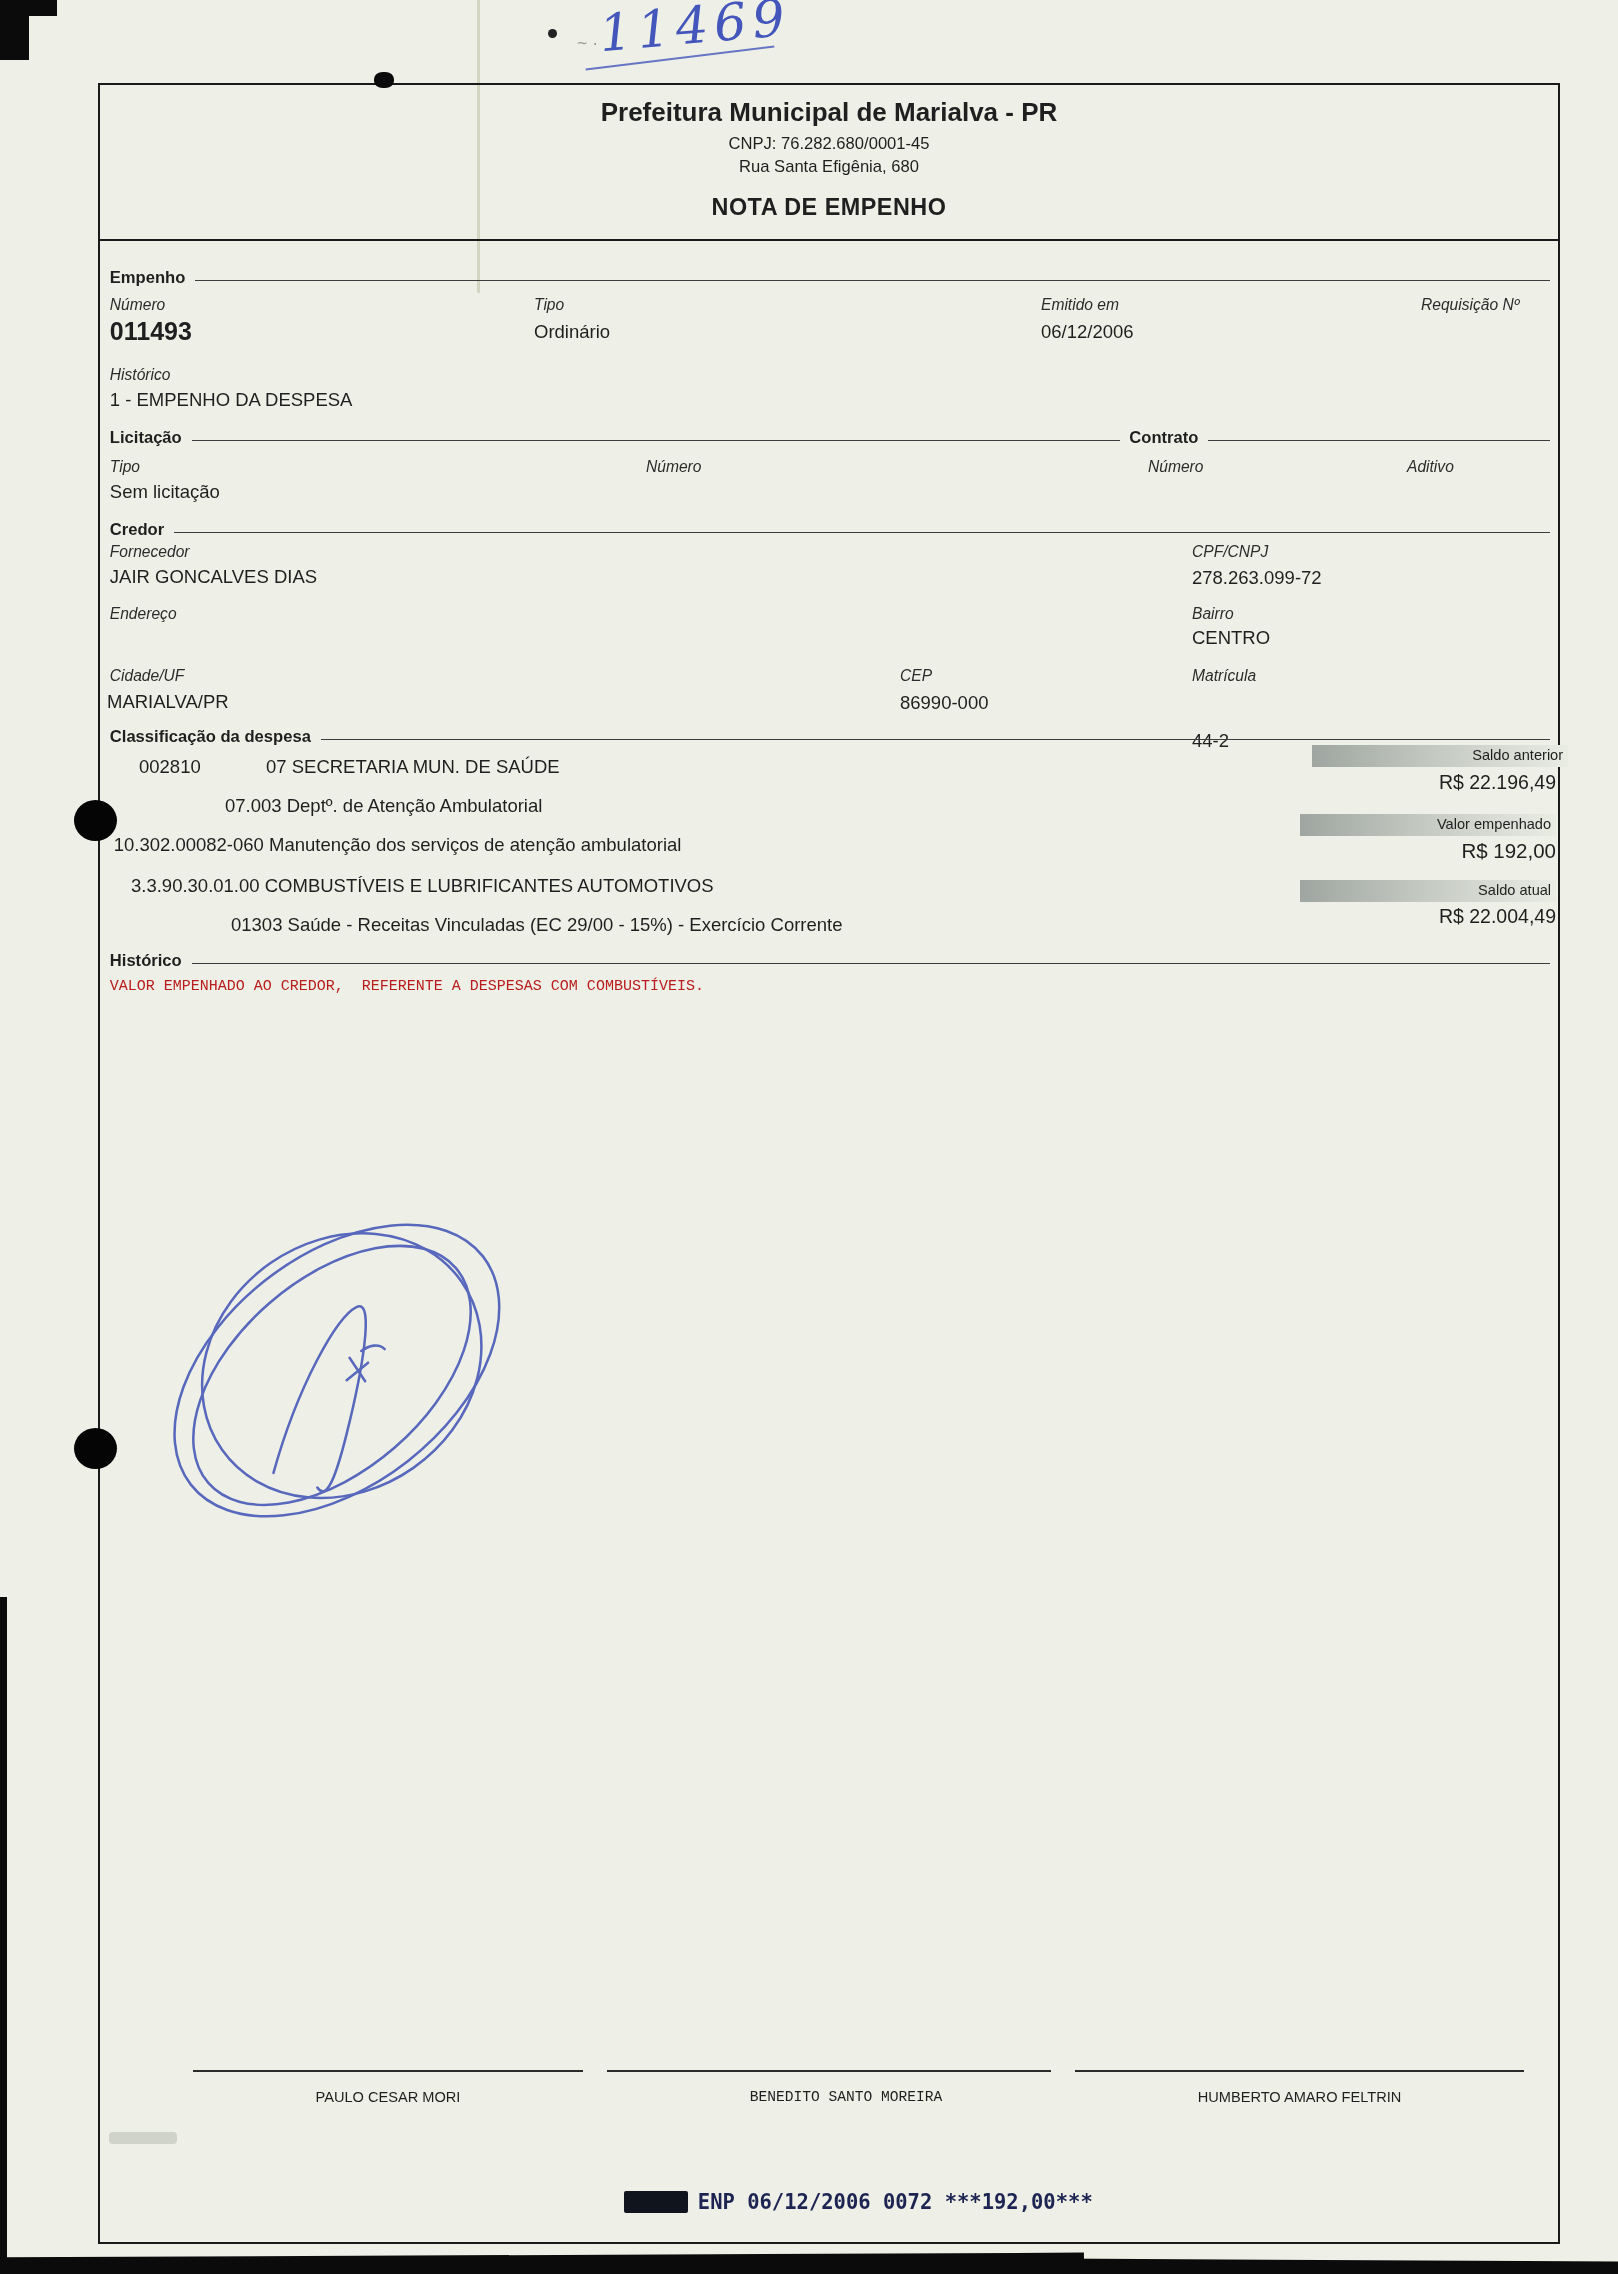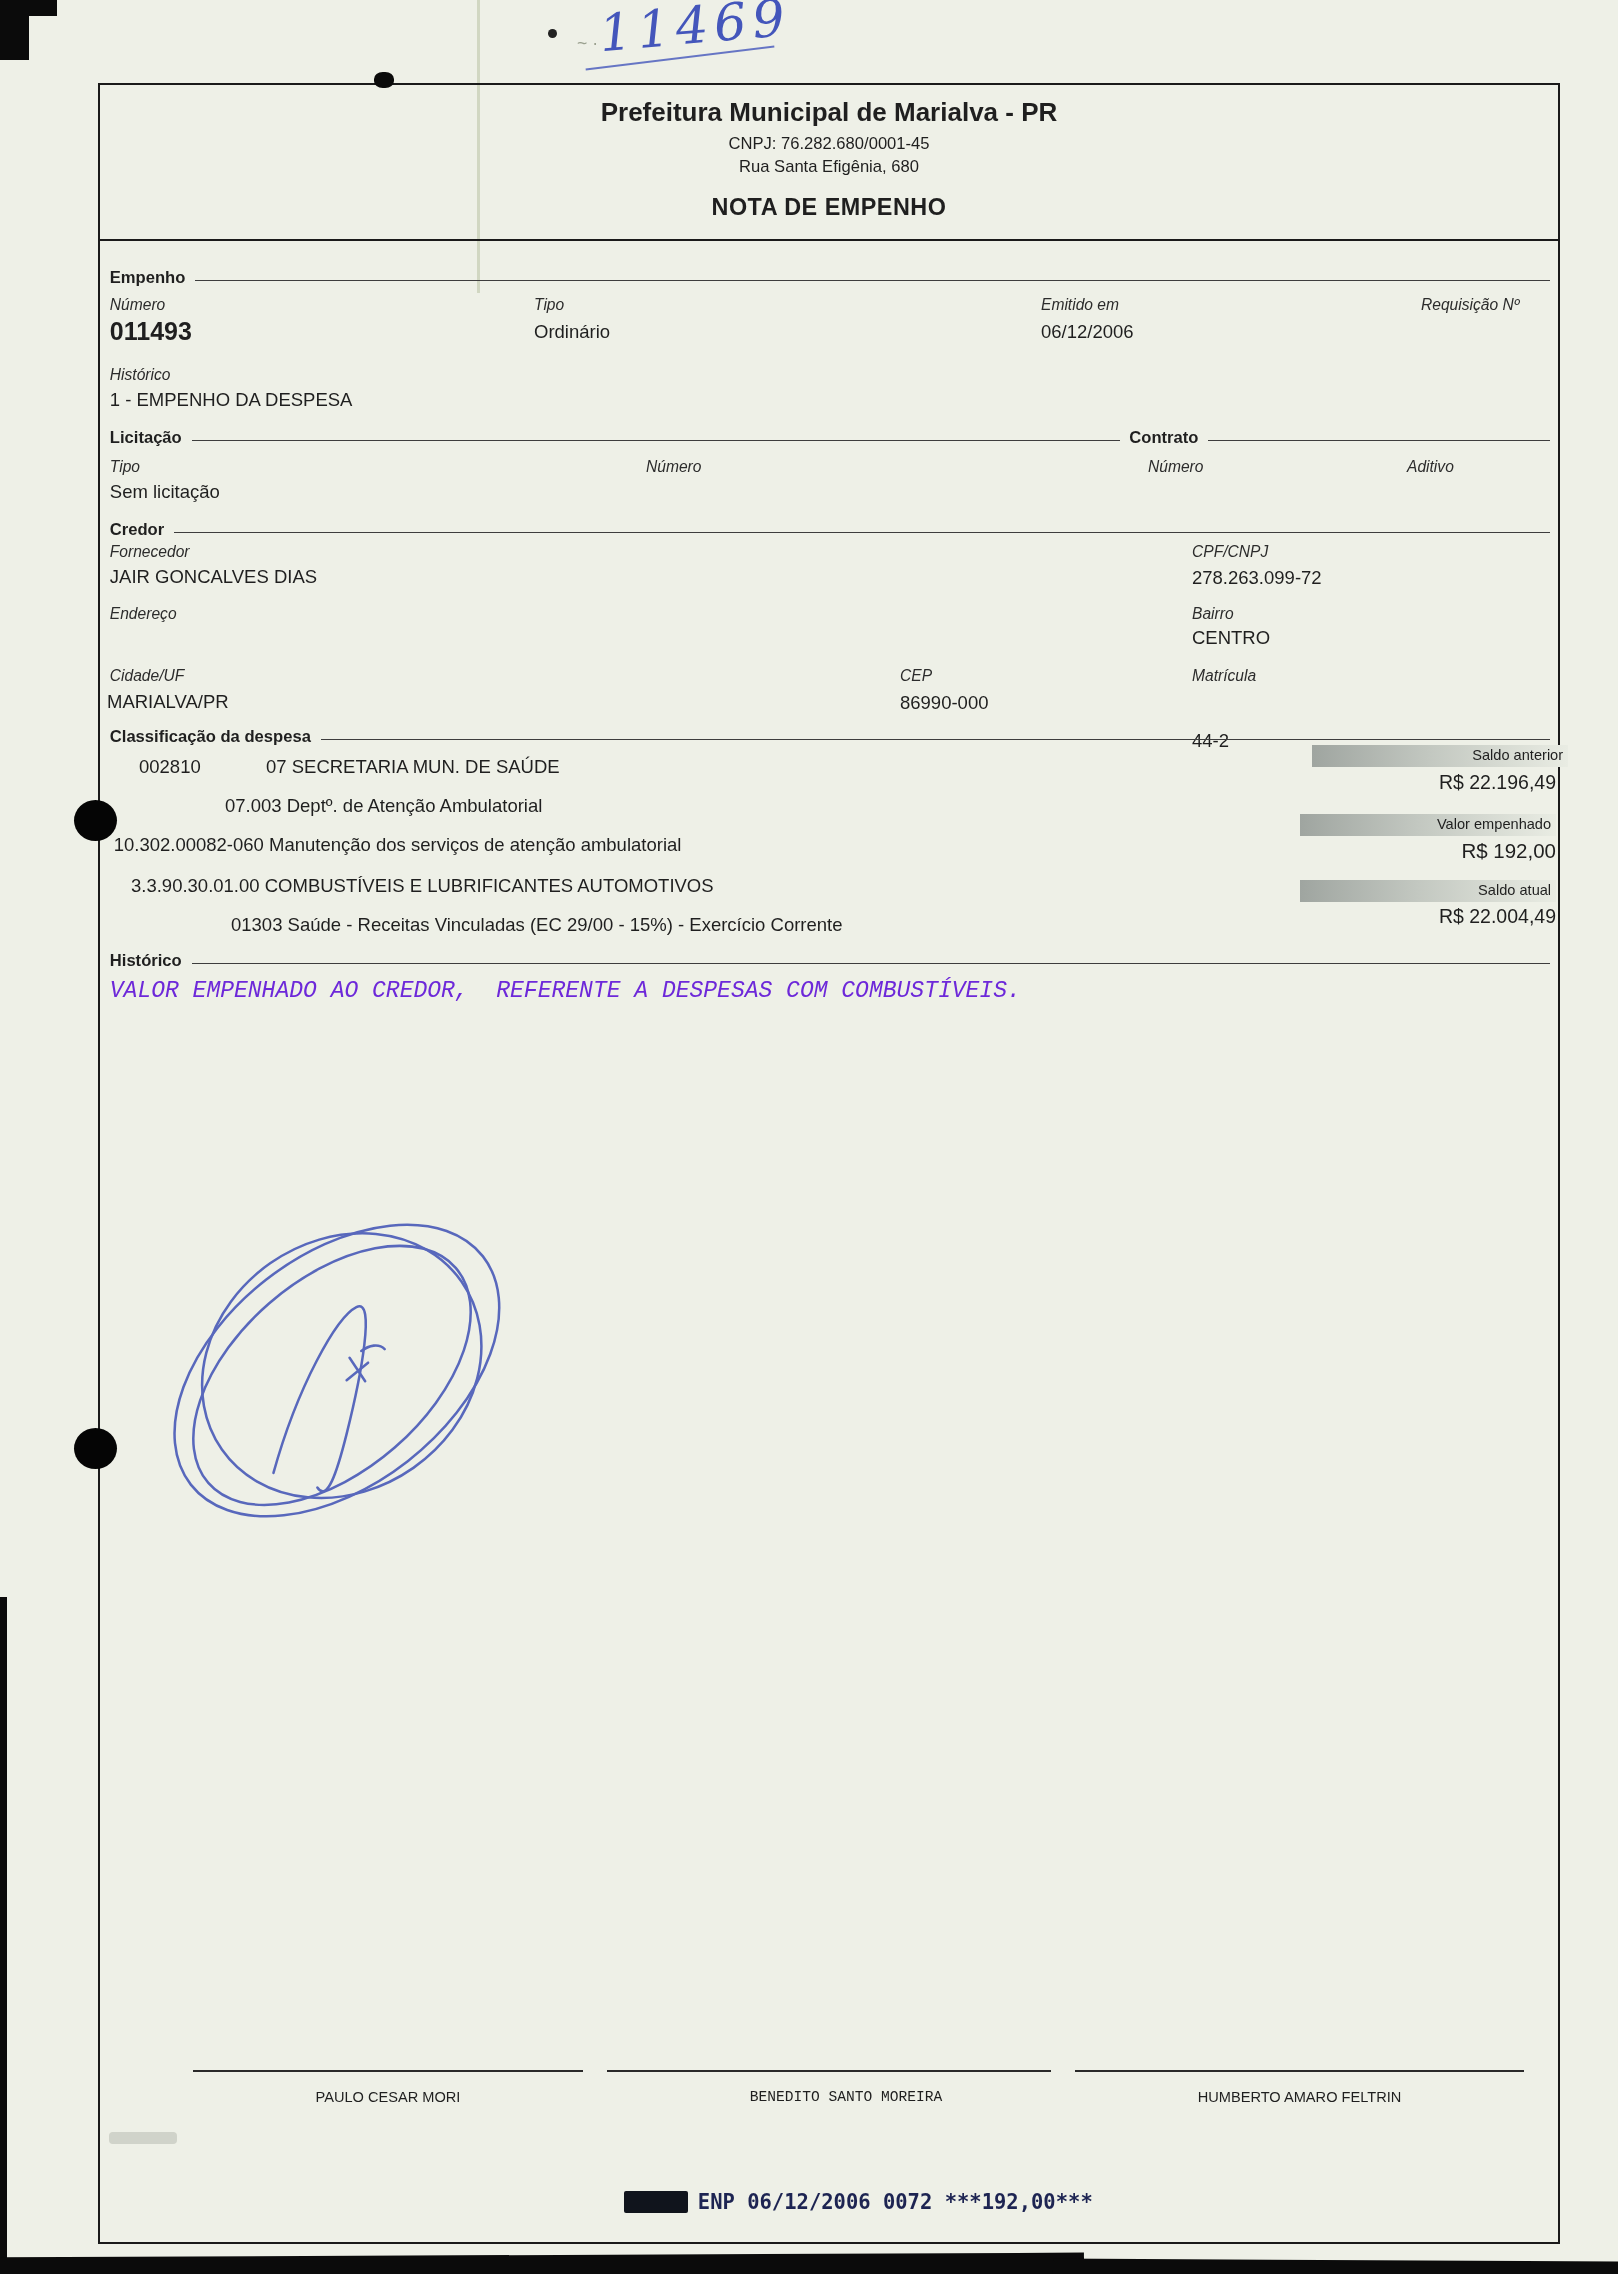--- a/index.html
+++ b/index.html
@@ -27,21 +27,21 @@
   .rule { border-top:1.5px solid #3d3d3d; margin-top:4.9px; height:0; }
   .grow { flex:1; }
   .hline { border-top:2px solid #1a1a1a; height:0; }
   .money-box {
     width:256px; height:21.5px; line-height:21.5px;
     background:linear-gradient(90deg,#9fa5a0 0%,#c2c7c0 45%,#e9ece3 100%);
     text-align:right; padding-right:4.9px; box-sizing:border-box; font-size:14.6px;
   }
   .money-val { width:256px; text-align:right; font-size:19.5px; }
   .cls { font-size:18.5px; white-space:nowrap; }
-  .mono { font-family:"Liberation Mono","DejaVu Sans Mono",monospace; font-size:23px; color:#6d28d9; white-space:pre;font-style:italic; }
+  .mono { font-family:"Liberation Mono","DejaVu Sans Mono",monospace; font-size:15px; color:#b91c1c; white-space:pre; }
   .sig-line { border-top:2px solid #2a2a2a; height:0; }
   .sig-name { font-size:14.6px; text-align:center; }
   .art { position:absolute; background:#0b0b0b; }
   .hole { position:absolute; left:74px; width:43px; height:41px; background:#050505; border-radius:50%; }
   .stamp { display:flex; align-items:center; gap:9.8px; }
   .stamp-blob { width:64px; height:21.5px; background:#10141c; border-radius:2px; }
   .stamp-text { font-family:"DejaVu Sans Mono","Liberation Mono",monospace; font-weight:bold; font-size:20.5px; color:#1d2452; }
   .handnum { font-family:"DejaVu Serif", serif; font-style:italic; font-size:51px; color:#4456bb; letter-spacing:5.9px; transform:rotate(-5deg); }
 </style>
 </head>

